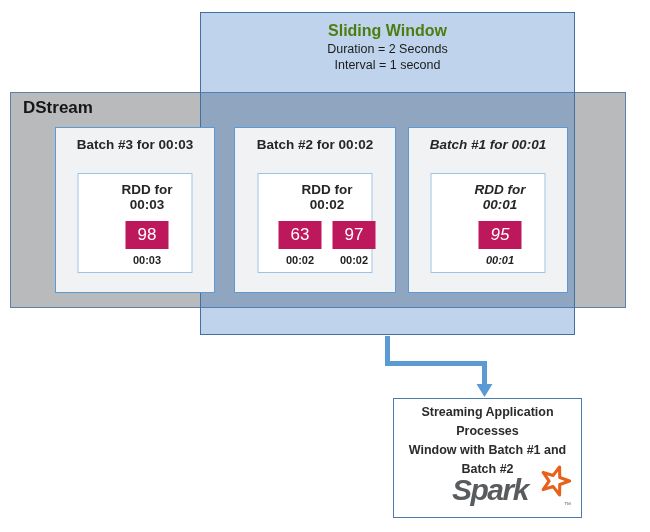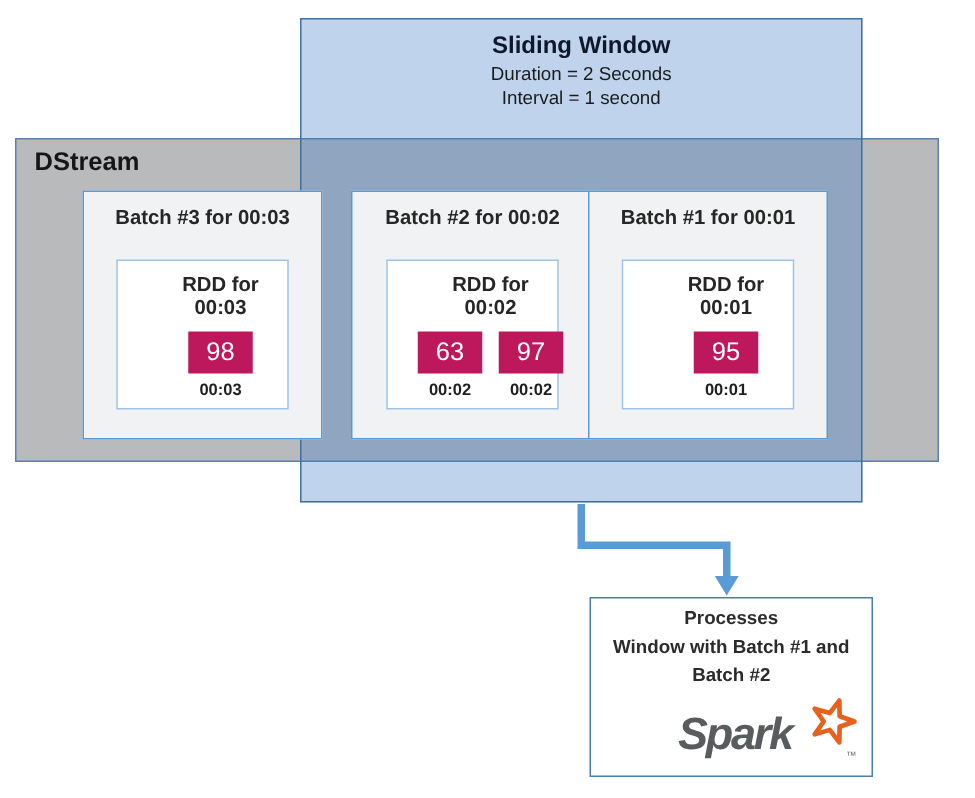--- a/index.html
+++ b/index.html
@@ -38,21 +38,21 @@
     width: 375px; height: 323px;
     background: rgba(62, 124, 197, 0.33);
     border: 1.5px solid #41719c;
     z-index: 2;
     text-align: center;
   }
   .sw-title {
     margin-top: 7px;
     font-size: 16px;
     font-weight: 600;
-    color: #0f172a;
+    color: #4d7c0f;
     line-height: 21px;
   }
   .sw-sub {
     font-size: 12.5px;
     color: #1b1b1b;
     line-height: 16px;
   }
 
   
   .batch {
@@ -61,21 +61,21 @@
     height: 166px;
     width: 160px;
     background: #f1f2f3;
     border: 1.5px solid #5b9bd5;
     z-index: 3;
     text-align: center;
     margin-left: 24px;
   }
   .batch-3 { left: 31px; }
   .batch-2 { left: 210px; width: 162px; }
-  .batch-1 { left: 368px; }
+  .batch-1 { left: 384px; font-style: italic; }
   .batch-title {
     margin-top: 9px;
     font-size: 13.5px;
     font-weight: bold;
     color: #262626;
   }
   .rdd {
     position: absolute;
     left: 50%; transform: translateX(-50%);
     top: 45px;
@@ -219,20 +219,21 @@
       </div>
     </div>
   </div>
 
   <svg class="arrow-layer" viewBox="0 0 650 532" xmlns="http://www.w3.org/2000/svg">
     <polyline points="387.5,336 387.5,363.5 484.5,363.5 484.5,385" fill="none" stroke="#5b9bd5" stroke-width="5"></polyline>
     <polygon points="476.5,384 492.5,384 484.5,397" fill="#5b9bd5"></polygon>
   </svg>
 
   <div class="processor">
+    <div class="proc-line">Streaming Application</div>
     <div class="proc-line">Processes</div>
     <div class="proc-line">Window with Batch #1 and</div>
     <div class="proc-line">Batch #2</div>
 
     <div class="spark-logo">
       <span class="spark-text">Spark</span>
       <svg class="spark-star" width="44" height="44" viewBox="-4 -4 48 48" xmlns="http://www.w3.org/2000/svg">
         <polygon points="20,4 23.8,14.8 35.2,15.1 26.1,22 29.4,32.9 20,26.4 10.6,32.9 13.9,22 4.8,15.1 16.2,14.8" fill="#ffffff" stroke="#e8611c" stroke-width="3.4" stroke-linejoin="round" transform="rotate(18 20 20)"></polygon>
       </svg>
       <span class="spark-tm">™</span>

